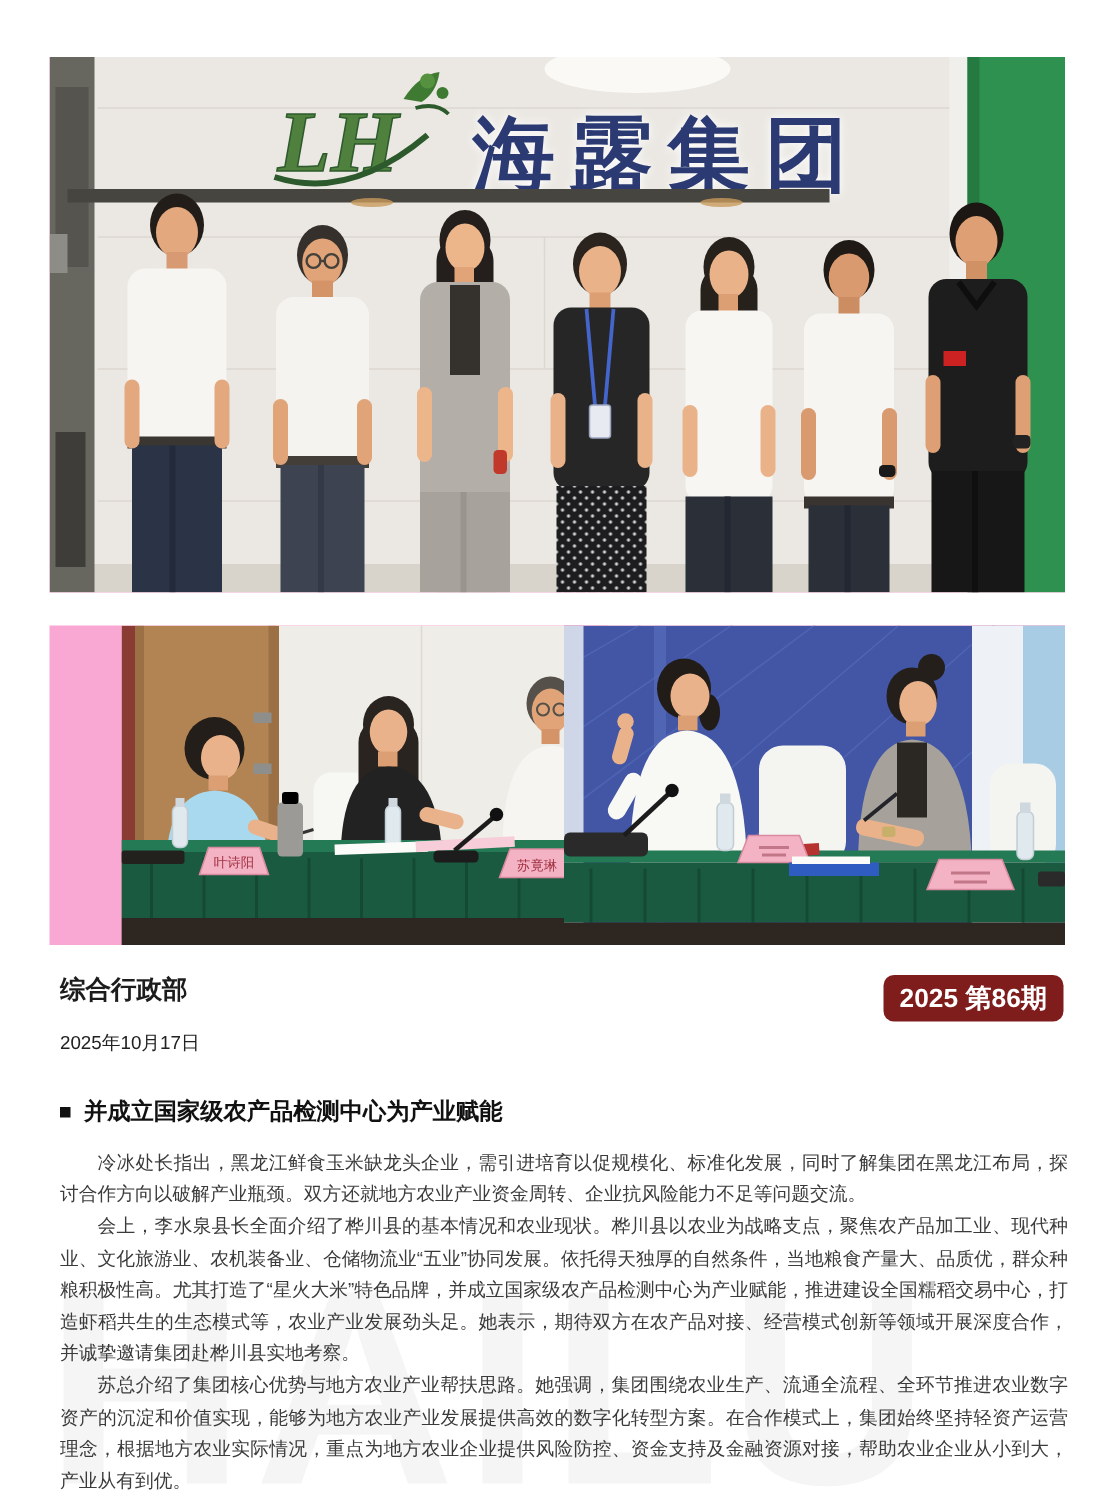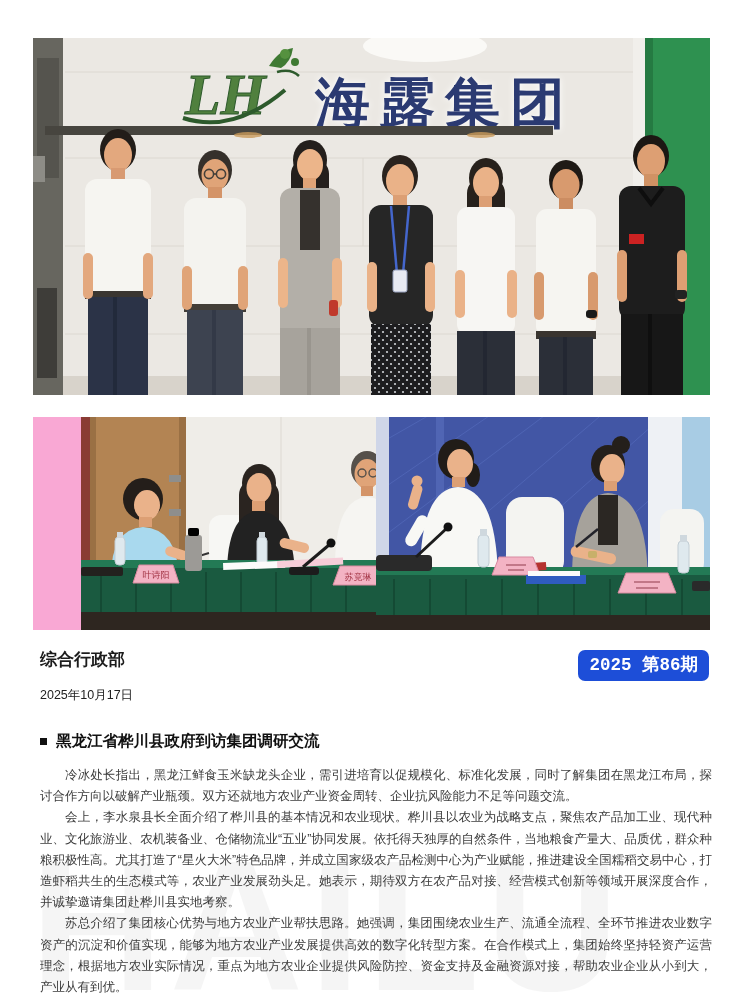--- a/index.html
+++ b/index.html
@@ -11,22 +11,22 @@
   #photo-right{left:376px;top:417px;width:334px;height:213px;}
   #watermark{position:absolute;left:30px;top:820px;font-size:185px;font-weight:bold;
              letter-spacing:6px;color:rgba(120,120,120,0.07);z-index:0;white-space:nowrap;
              font-family:"Liberation Sans",sans-serif;}
   #text-col{position:absolute;left:40px;top:650px;width:672px;z-index:1;}
   #info-row{display:flex;justify-content:space-between;align-items:flex-start;gap:27px;}
   #dept{font-family:"Liberation Serif","DejaVu Serif",serif;font-weight:bold;
         font-size:17px;color:#1c1c1c;line-height:20px;}
   #date{font-family:Liberation Sans, sans-serif;font-size:12.5px;color:#222;
         margin-top:17px;}
-  #badge{background:#1d4ed8;color:#fff;border-radius:7px;padding:4px 11px 5px 11px;
-         font-family:Liberation Mono, monospace;font-weight:bold;font-size:17.5px;
+  #badge{background:#7f1d1d;color:#fff;border-radius:7px;padding:4px 11px 5px 11px;
+         font-family:Liberation Sans, sans-serif;font-weight:bold;font-size:17.5px;
          line-height:22px;margin-right:3px;}
   #headline{margin-top:27px;font-size:15.5px;font-weight:bold;color:#111;display:flex;
             align-items:center;}
   #headline .bullet{display:inline-block;width:7px;height:7px;background:#111;
             margin-right:9px;flex:0 0 auto;}
   #body-text{margin-top:13px;}
   #body-text p{margin:0;padding:0;font-size:12.5px;line-height:21.2px;color:#3b3b3b;
                text-align:justify;text-indent:2em;}
   svg text{user-select:none;}
 </style>
@@ -382,21 +382,21 @@
     <div id="info-row">
       <div>
         <div id="dept">综合行政部</div>
         <div id="date">2025年10月17日</div>
       </div>
       <div id="badge">2025 第86期</div>
     </div>
 
     <div id="headline">
       <span class="bullet"></span>
-      <span>黑龙江省桦川县政府到访集团调研交流</span>
+      <span>并成立国家级农产品检测中心为产业赋能</span>
     </div>
 
     <div id="body-text">
       <p>冷冰处长指出，黑龙江鲜食玉米缺龙头企业，需引进培育以促规模化、标准化发展，同时了解集团在黑龙江布局，探讨合作方向以破解产业瓶颈。双方还就地方农业产业资金周转、企业抗风险能力不足等问题交流。</p>
       <p>会上，李水泉县长全面介绍了桦川县的基本情况和农业现状。桦川县以农业为战略支点，聚焦农产品加工业、现代种业、文化旅游业、农机装备业、仓储物流业“五业”协同发展。依托得天独厚的自然条件，当地粮食产量大、品质优，群众种粮积极性高。尤其打造了“星火大米”特色品牌，并成立国家级农产品检测中心为产业赋能，推进建设全国糯稻交易中心，打造虾稻共生的生态模式等，农业产业发展劲头足。她表示，期待双方在农产品对接、经营模式创新等领域开展深度合作，并诚挚邀请集团赴桦川县实地考察。</p>
       <p>苏总介绍了集团核心优势与地方农业产业帮扶思路。她强调，集团围绕农业生产、流通全流程、全环节推进农业数字资产的沉淀和价值实现，能够为地方农业产业发展提供高效的数字化转型方案。在合作模式上，集团始终坚持轻资产运营理念，根据地方农业实际情况，重点为地方农业企业提供风险防控、资金支持及金融资源对接，帮助农业企业从小到大，产业从有到优。</p>
 
     </div>
   </div>
 

